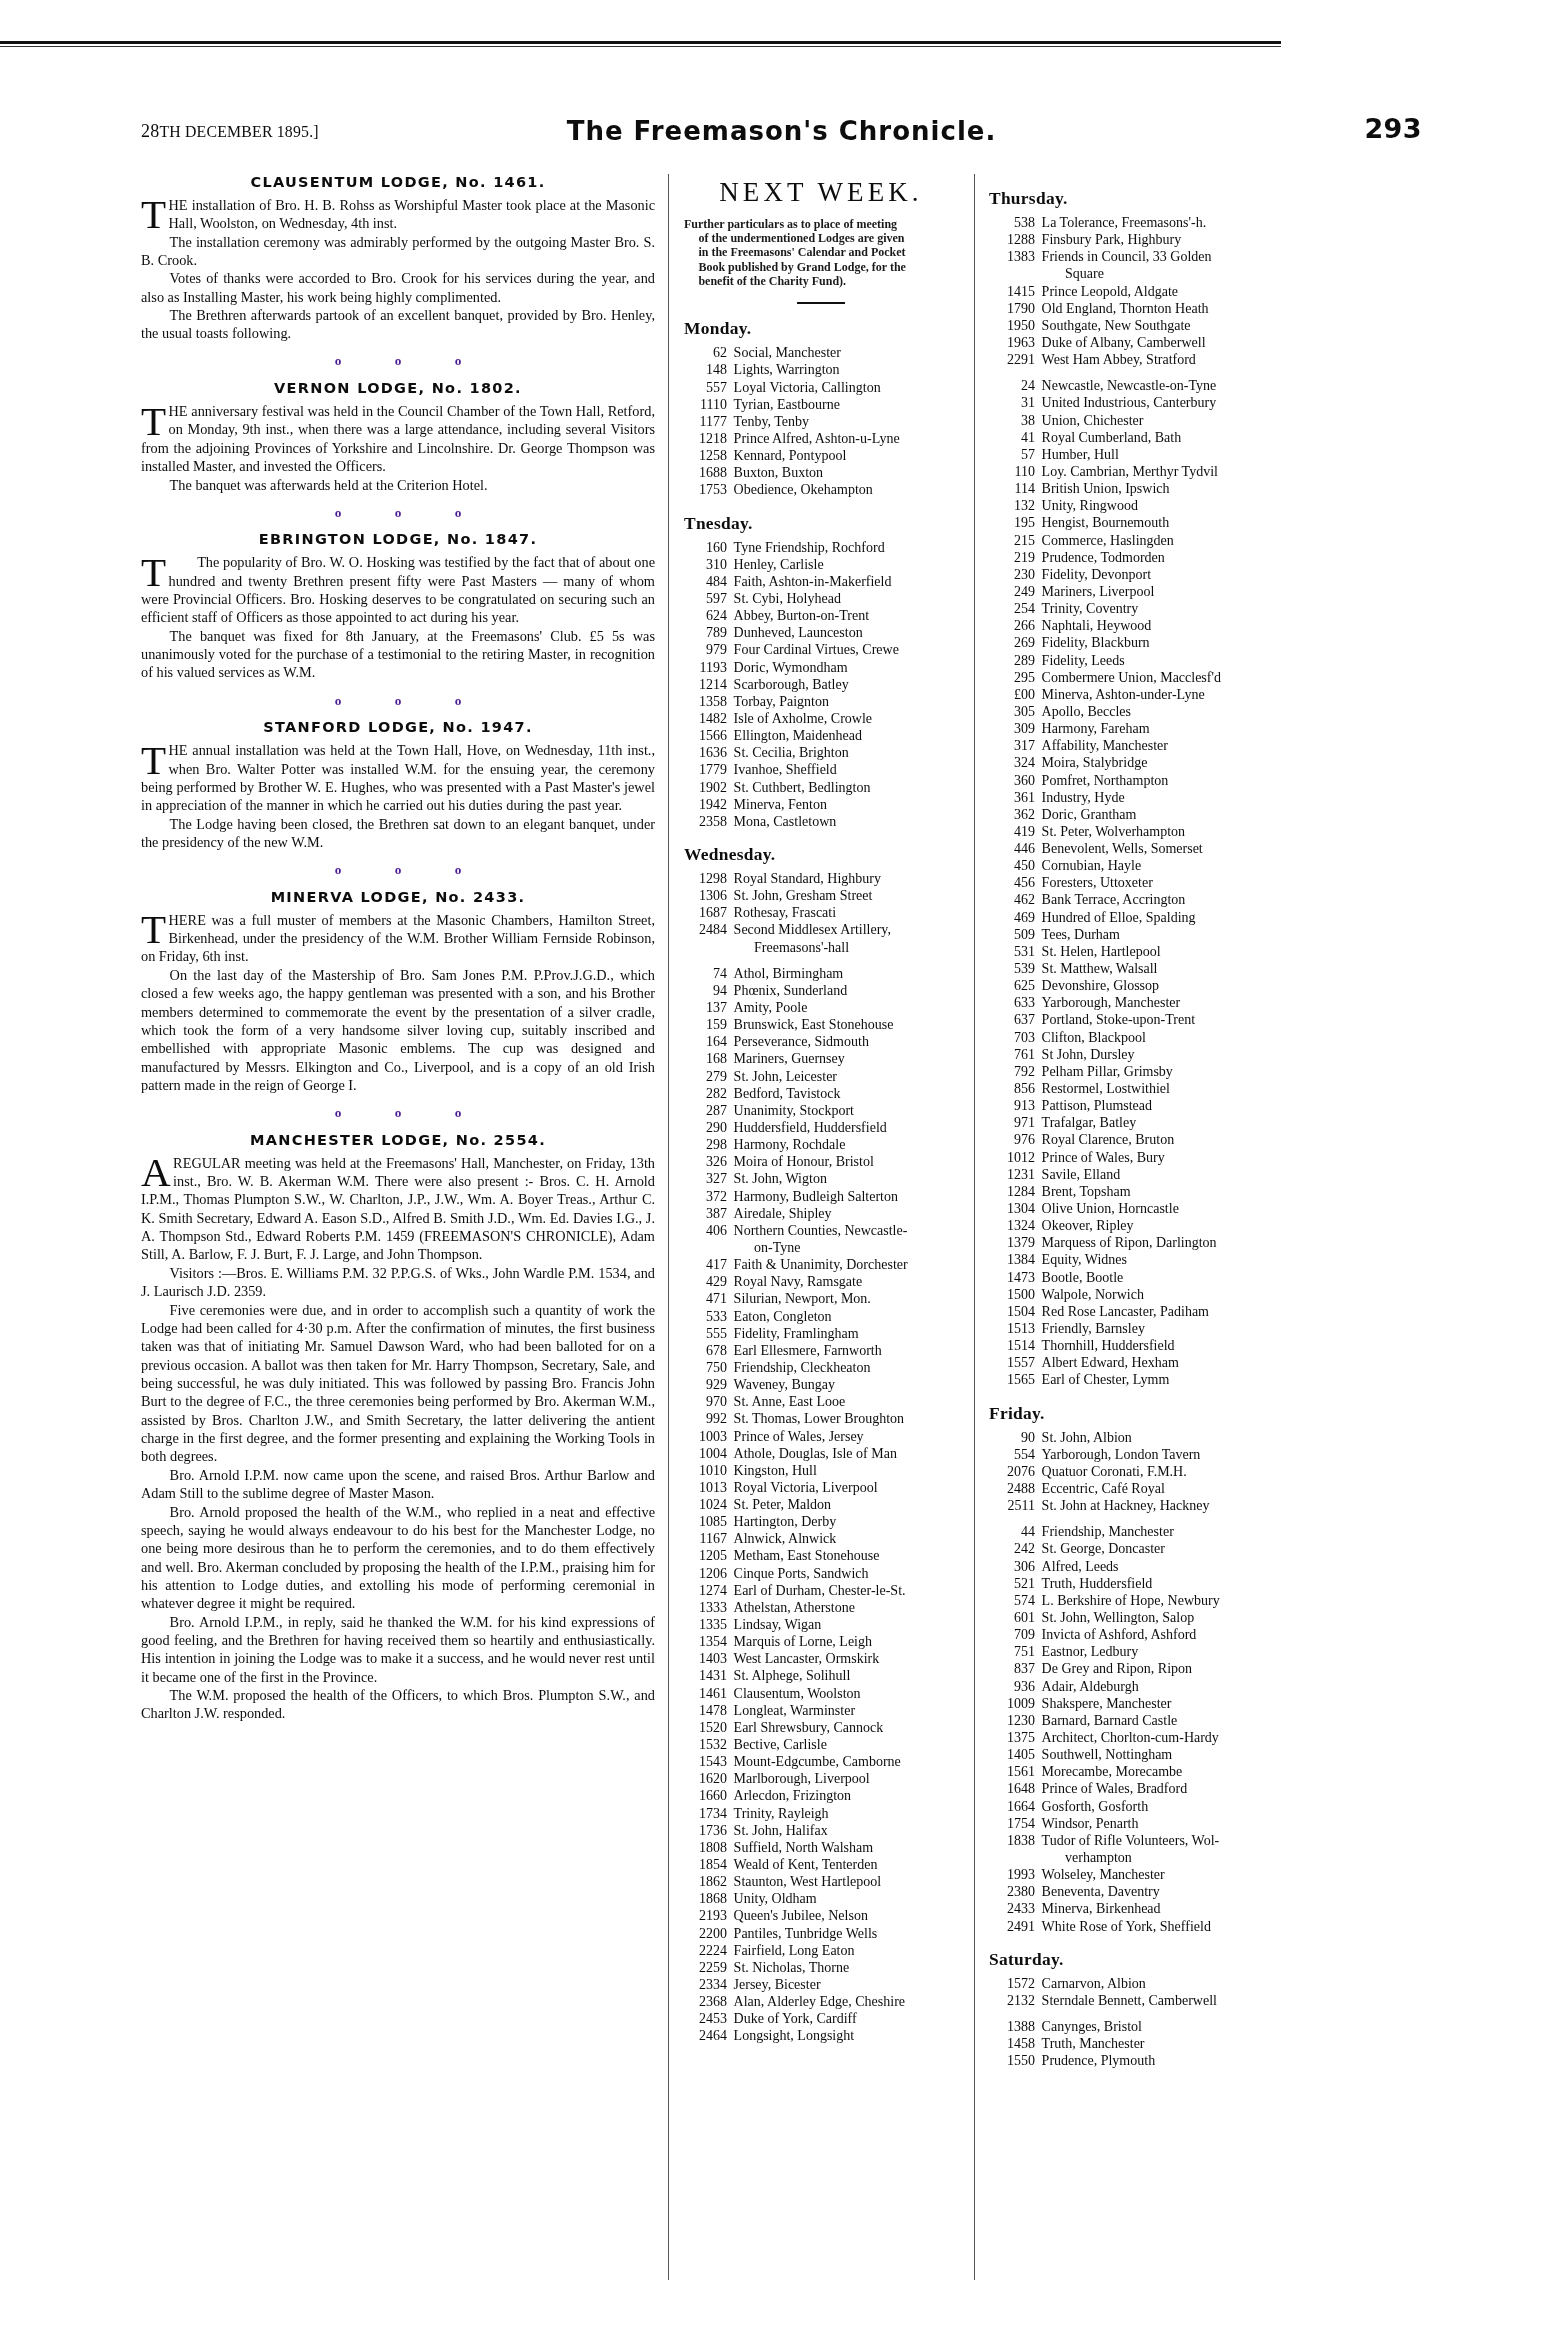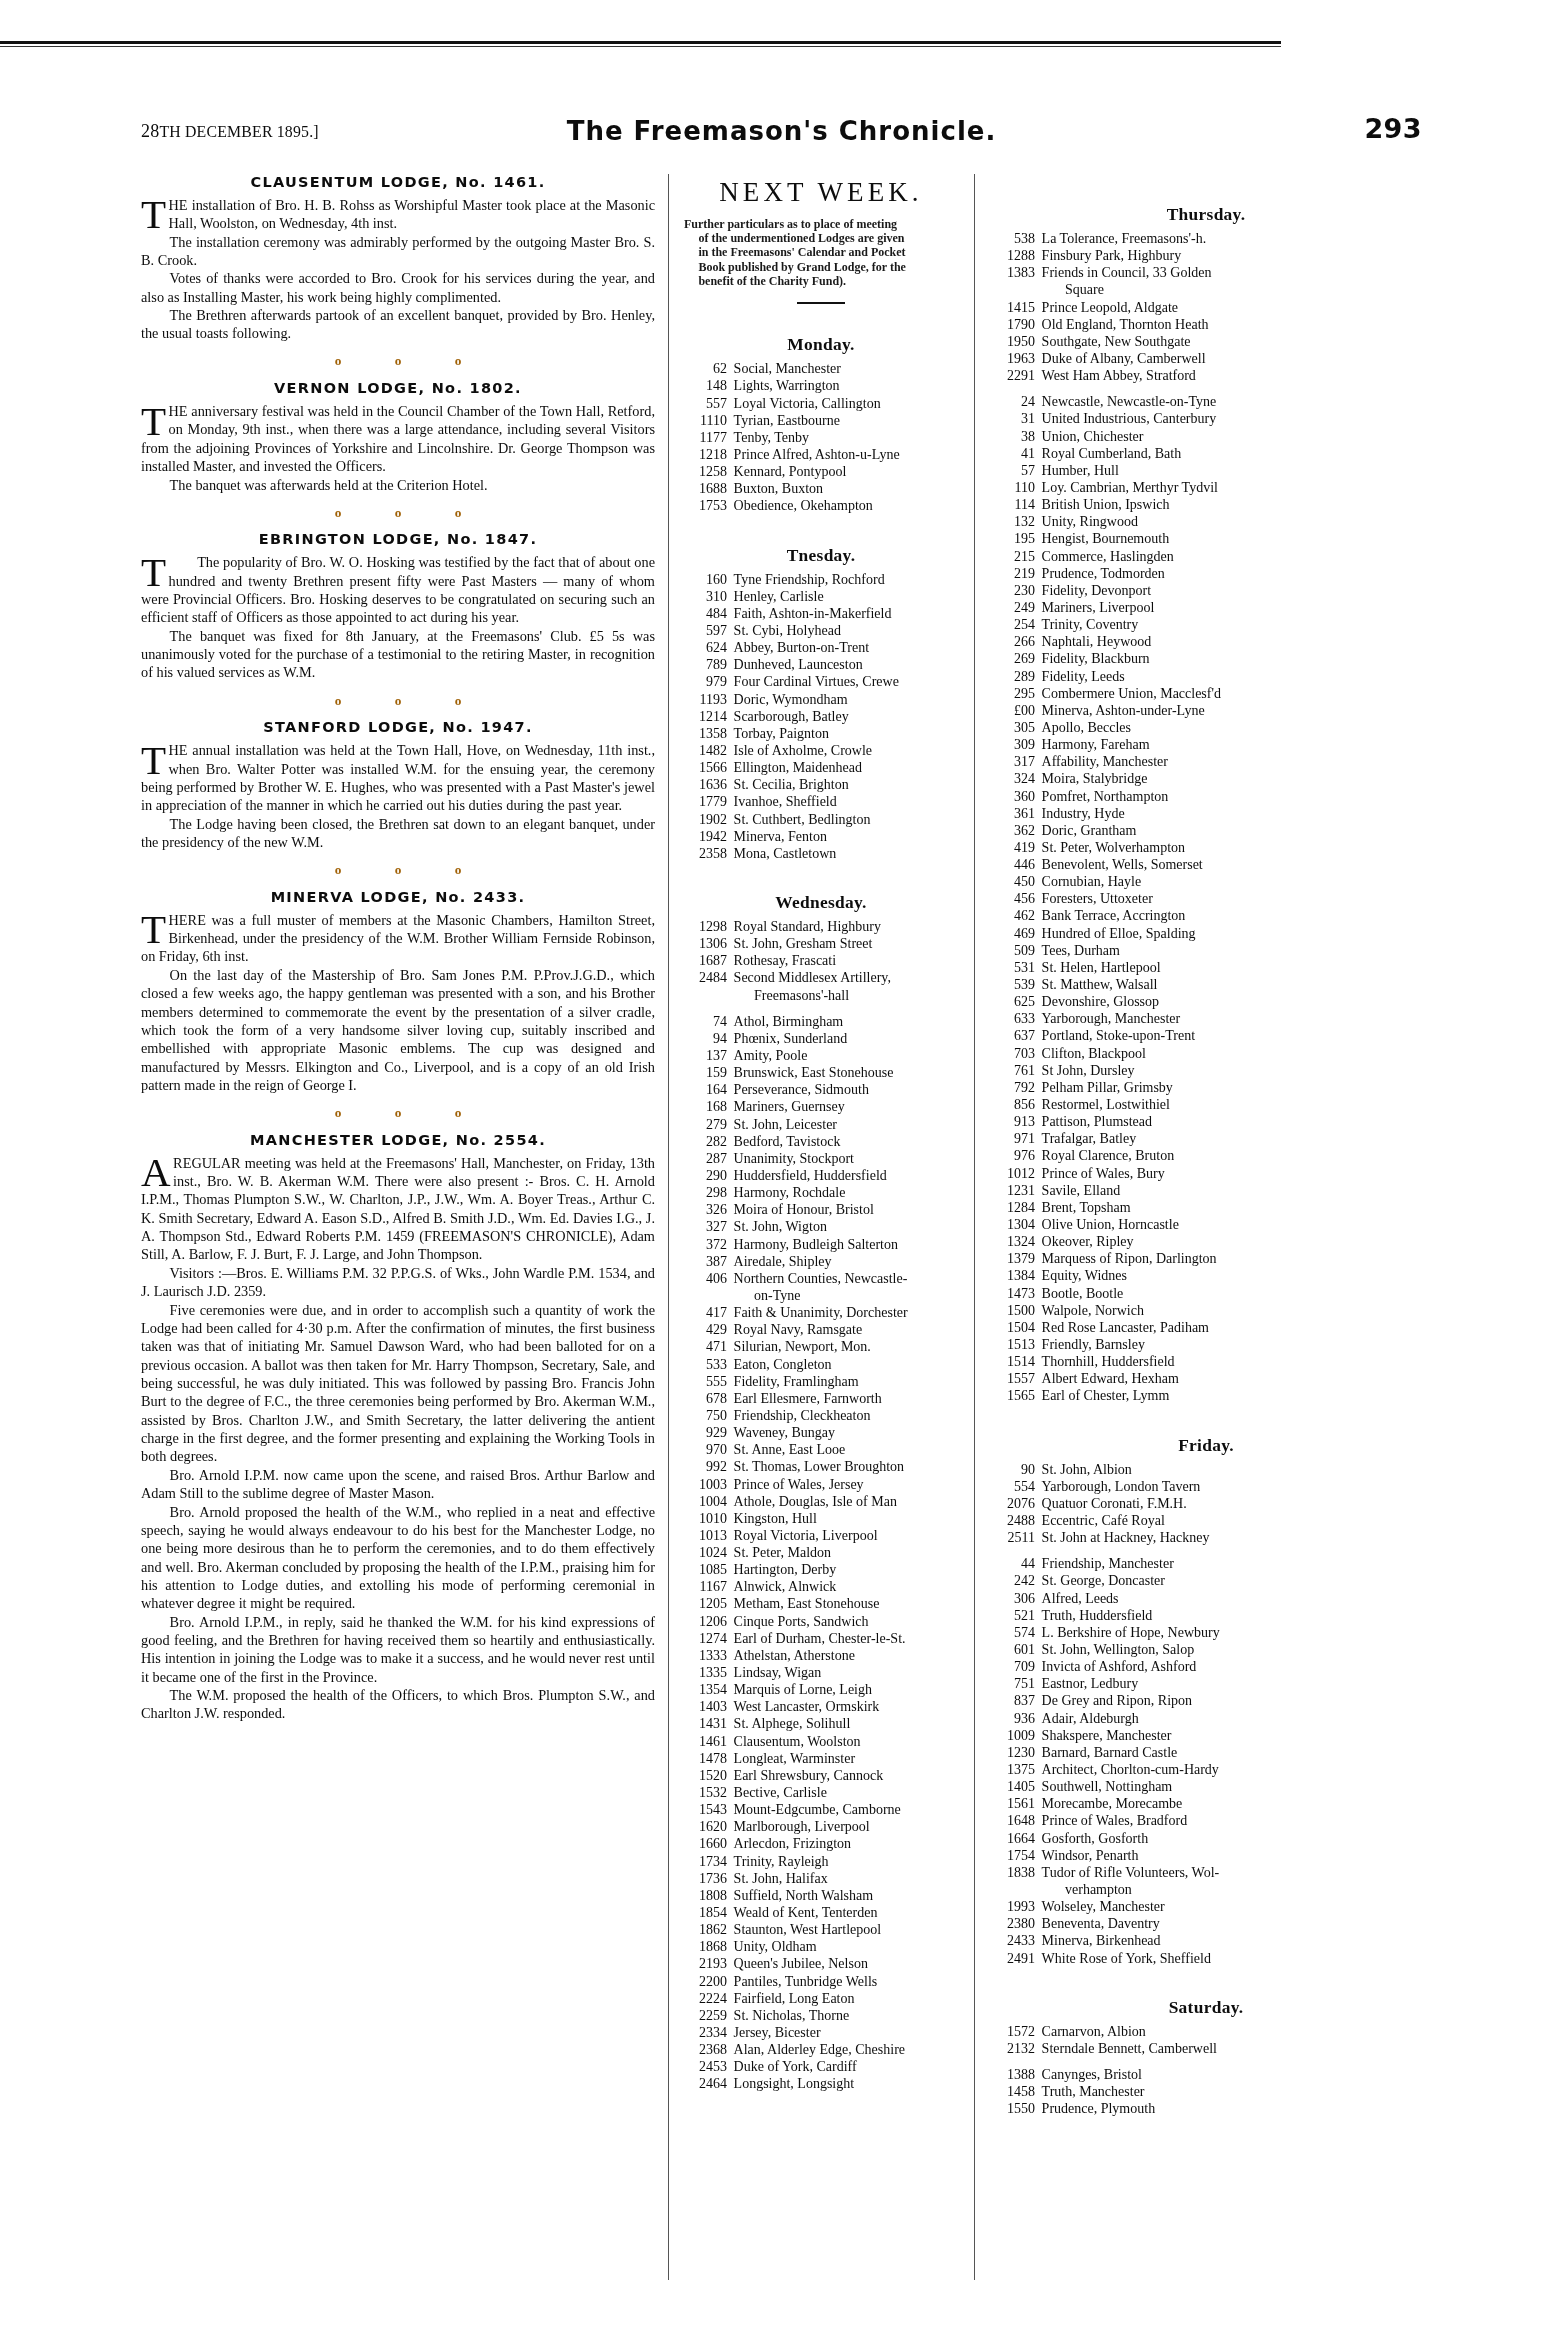--- a/index.html
+++ b/index.html
@@ -52,40 +52,40 @@
   }
   .art p.first{text-indent:0;}
   .dropcap{
     float:left;font-size:41px;line-height:.86;
     margin:1.7px 2.5px -1.7px 0;font-weight:400;
     font-family:"Liberation Serif",serif;
   }
   .sep{
     text-align:center;margin:10.8px 0 10.8px 0;
     font-size:13.3px;letter-spacing:25px;font-weight:700;
-    color:#a16207;padding-left:25px;
+    color:#4c1d95;padding-left:25px;
   }
   .sc{font-variant:small-caps;}
 
   
   .nw-title{
     text-align:center;font-size:27px;letter-spacing:4.1px;
     font-family:"Liberation Serif",serif;margin:3.3px 0 8.3px 0;font-weight:400;
   }
   .nw-note{
     font-size:12px;line-height:1.2;text-align:justify;
     font-weight:700;color:#1a1a1a;
     font-family:"Liberation Serif",serif;
   }
   .nw-note .ind{display:block;padding-left:1.2em;text-indent:0;}
   .minirule{width:48px;height:2.5px;background:#111;margin:13.3px auto 5px auto;}
   .dayhead{
-    text-align:center;font-weight:700;font-size:17.4px;
+    font-weight:700;font-size:17.4px;
     font-family:"Liberation Serif",serif;
-    margin:30px 0 5px 0;letter-spacing:0.3px;
+    margin:14px 0 5px 0;letter-spacing:0.3px;
   }
   ul.lodges{list-style:none;margin:0;padding:0;}
   ul.lodges li{
     font-size:14px;line-height:1.225;
     display:flex;align-items:baseline;
     white-space:nowrap;
   }
   ul.lodges li .num{
     width:43px;min-width:43px;text-align:right;
     margin-right:6.6px;font-variant-numeric:lining-nums;

